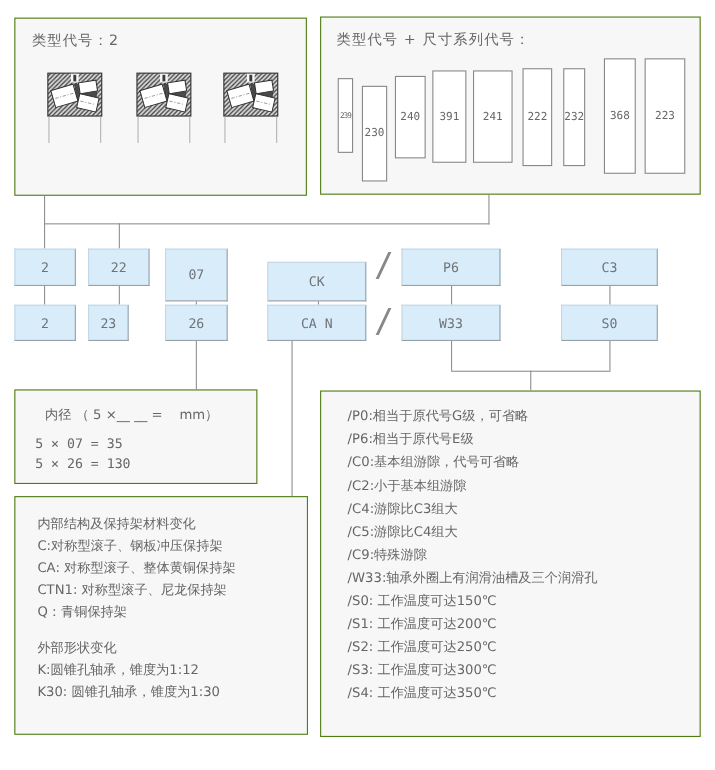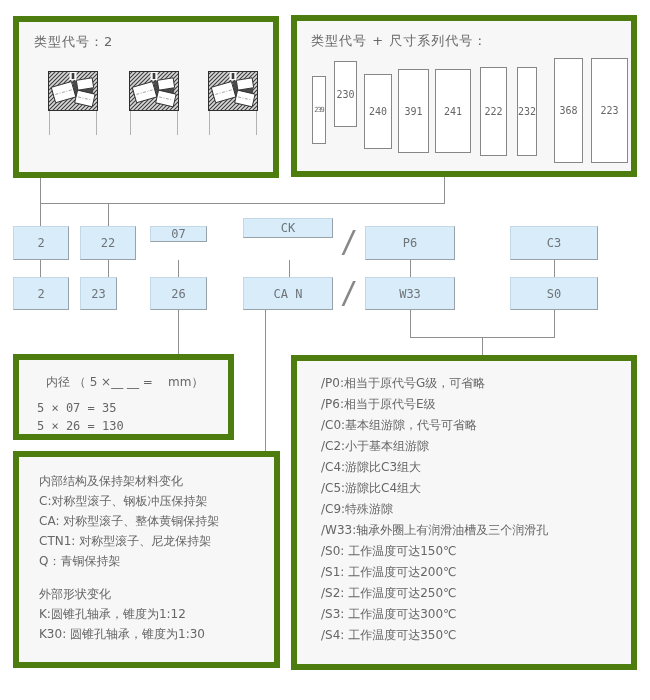--- a/index.html
+++ b/index.html
@@ -1,18 +1,18 @@
 <!DOCTYPE html>
 <html><head>
 <meta charset="utf-8">
 <style>
   html,body{margin:0;padding:0;background:#fff;}
   #canvas{position:relative;width:650px;height:700px;background:#ffffff;overflow:hidden;
           font-family:"DejaVu Sans",sans-serif;color:#666;}
-  .panel{position:absolute;background:#f7f7f7;border:6px solid #4d7c0f;box-sizing:border-box;}
+  .panel{position:absolute;background:#f7f7f7;border:1px solid #4d7c0f;box-sizing:border-box;}
   .panel-title{position:absolute;font-size:13px;letter-spacing:1px;color:#666;white-space:pre;}
   
   .bar{position:absolute;background:#fff;border:1px solid #878787;box-sizing:border-box;
        display:flex;}
   .bar-top{border-bottom:1px solid #878787;box-sizing:border-box;}
   .bar-bot{border-top:1px solid #878787;box-sizing:border-box;}
   .bar-mid{flex:1;display:flex;align-items:center;justify-content:center;
            font-family:"DejaVu Sans Mono",monospace;font-size:10px;color:#666;overflow:hidden;}
   .bar-mid.sm{font-size:7px;letter-spacing:-1px;}
   
@@ -74,21 +74,21 @@
   </div>
 
   <div class="panel" style="left:291px;top:15px;width:346px;height:162px;">
     <div class="panel-title" style="left:14px;top:11px;">类型代号 + 尺寸系列代号：</div>
 
     <div class="bar" style="left:15px;top:55px;width:14px;height:68px;">
       <div class="bar-top" style="height:14px;"></div>
       <div class="bar-mid sm">239</div>
       <div class="bar-bot" style="height:9px;"></div>
     </div>
-    <div class="bar" style="left:37px;top:40px;width:23px;height:66px;">
+    <div class="bar" style="left:37px;top:62px;width:23px;height:87px;">
       <div class="bar-top" style="height:16px;"></div>
       <div class="bar-mid">230</div>
       <div class="bar-bot" style="height:14px;"></div>
     </div>
     <div class="bar" style="left:67px;top:53px;width:28px;height:75px;">
       <div class="bar-top" style="height:16px;"></div>
       <div class="bar-mid">240</div>
       <div class="bar-bot" style="height:14px;"></div>
     </div>
     <div class="bar" style="left:101px;top:48px;width:31px;height:84px;">
@@ -137,22 +137,22 @@
 
   <div class="lv" style="left:178px;top:310px;height:44px;"></div>
   <div class="lv" style="left:265px;top:310px;height:141px;"></div>
   <div class="lv" style="left:410px;top:310px;height:27px;"></div>
   <div class="lv" style="left:554px;top:310px;height:27px;"></div>
   <div class="lh" style="left:410px;top:337px;width:145px;"></div>
   <div class="lv" style="left:482px;top:337px;height:18px;"></div>
 
   <div class="code-box" style="left:13px;top:226px;width:56px;height:34px;">2</div>
   <div class="code-box" style="left:80px;top:226px;width:56px;height:34px;">22</div>
-  <div class="code-box" style="left:150px;top:226px;width:57px;height:16px;">07</div>
-  <div class="code-box" style="left:243px;top:218px;width:90px;height:20px;">CK</div>
+  <div class="code-box" style="left:150px;top:226px;width:57px;height:48px;">07</div>
+  <div class="code-box" style="left:243px;top:238px;width:90px;height:36px;">CK</div>
   <div class="slash" style="left:339px;top:225px;width:20px;height:34px;line-height:34px;">/</div>
   <div class="code-box" style="left:365px;top:226px;width:90px;height:34px;">P6</div>
   <div class="code-box" style="left:510px;top:226px;width:88px;height:34px;">C3</div>
 
   <div class="code-box" style="left:13px;top:277px;width:56px;height:33px;">2</div>
   <div class="code-box" style="left:80px;top:277px;width:37px;height:33px;">23</div>
   <div class="code-box" style="left:150px;top:277px;width:57px;height:33px;">26</div>
   <div class="code-box" style="left:243px;top:277px;width:90px;height:33px;">CA N</div>
   <div class="slash" style="left:339px;top:276px;width:20px;height:33px;line-height:33px;">/</div>
   <div class="code-box" style="left:365px;top:277px;width:90px;height:33px;">W33</div>

